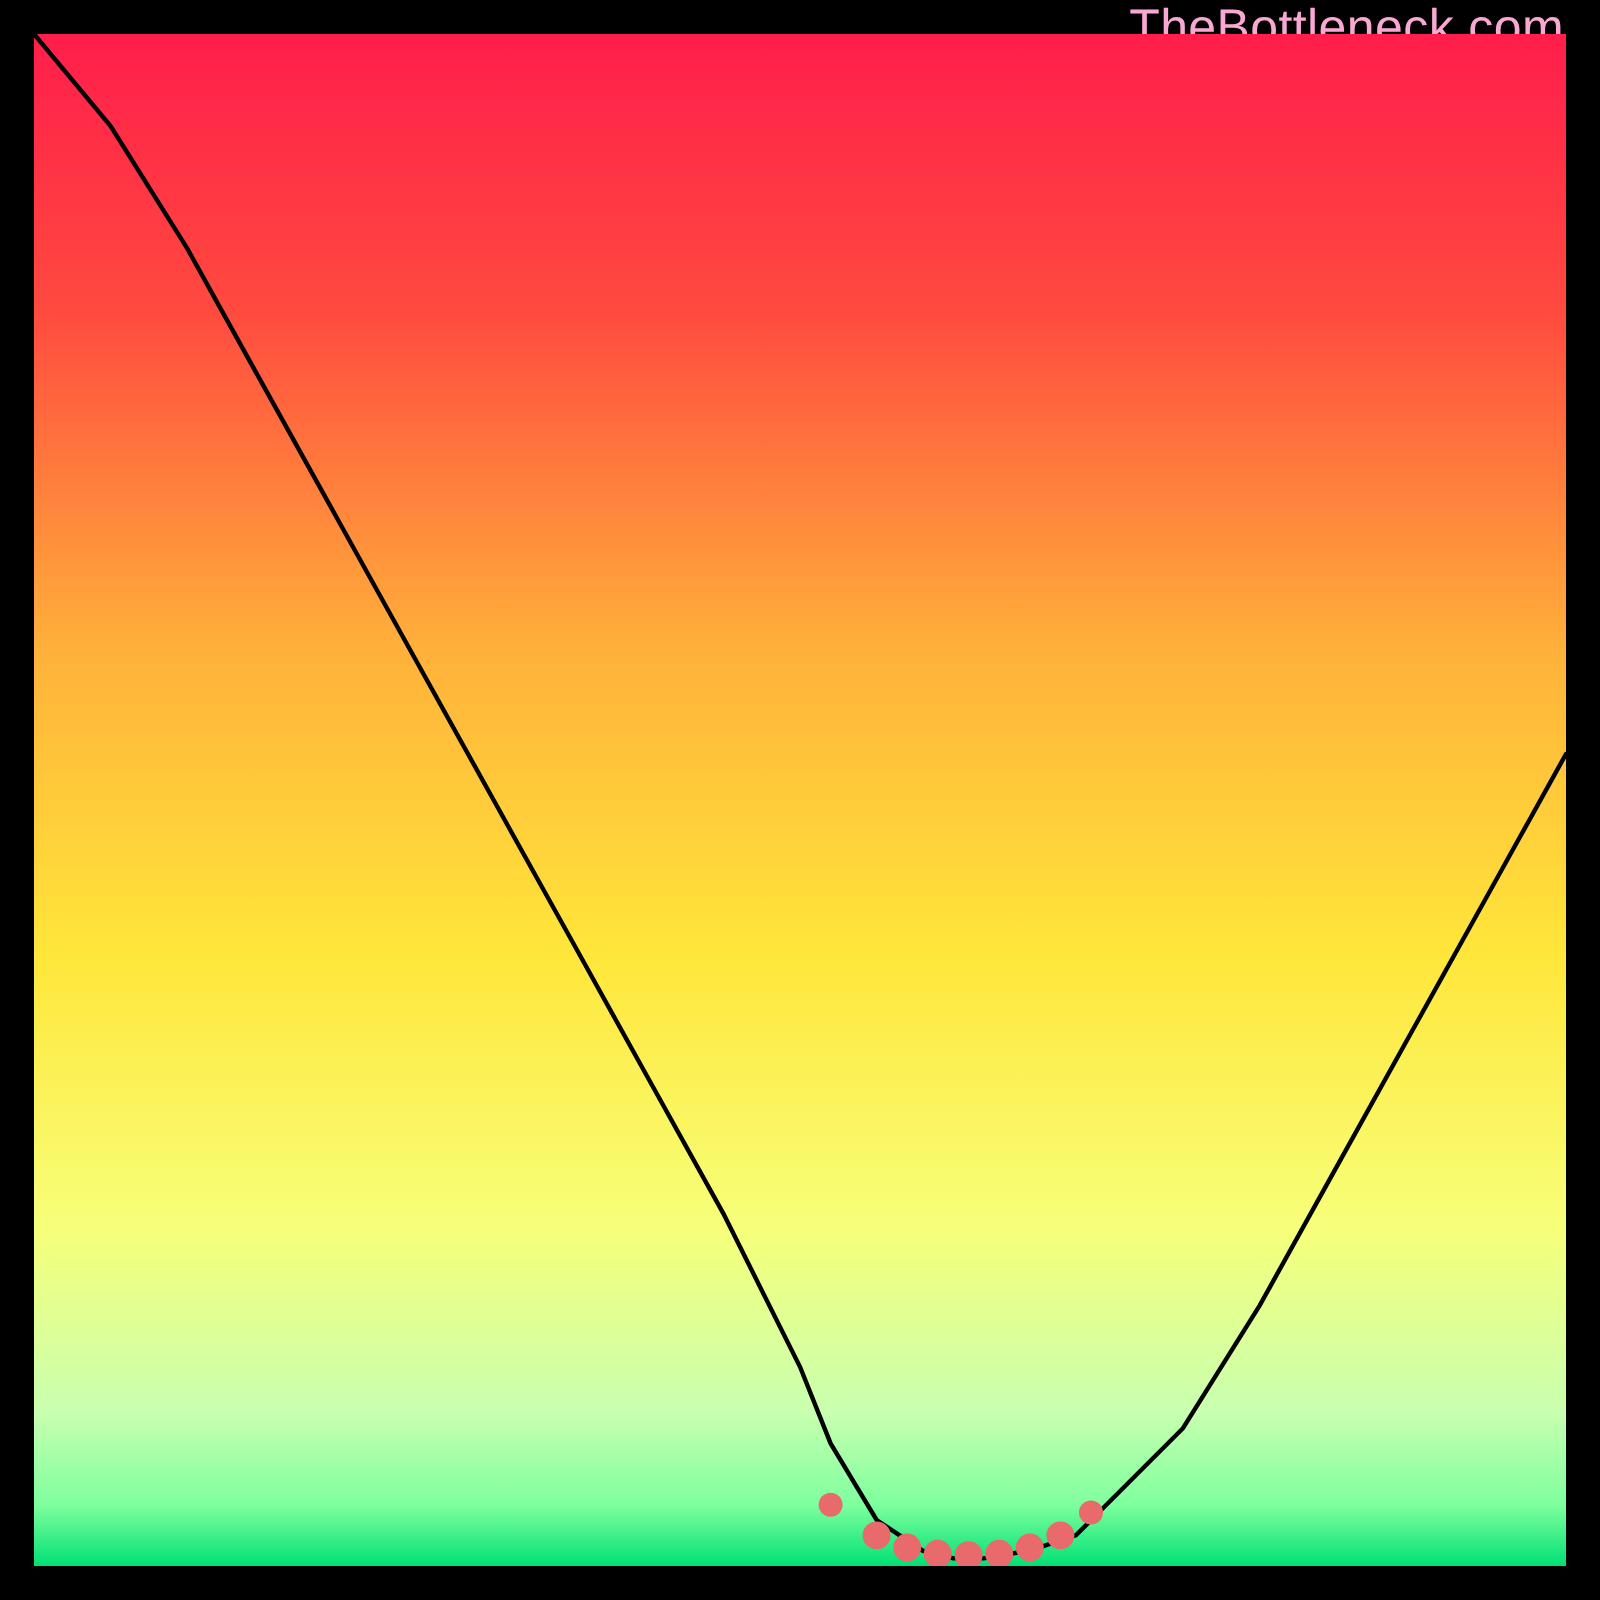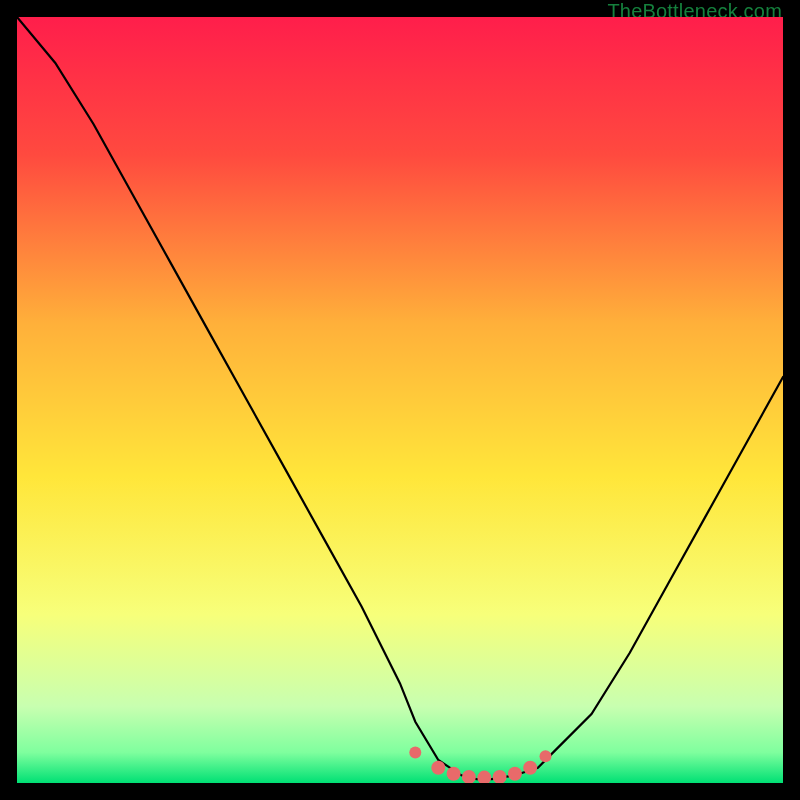--- a/index.html
+++ b/index.html
@@ -23,22 +23,22 @@
     position: absolute;
     left: 0;
     top: 0;
     width: 766px;
     height: 766px;
   }
   .attribution {
     position: absolute;
     top: 0px;
     right: 18px;
-    color: #15803d;
-    font-size: 20px;
+    color: #f9a8d4;
+    font-size: 25px;
     font-weight: 500;
     letter-spacing: 0.2px;
   }
 </style>
 </head>
 <body>
 
 <div class="attribution">TheBottleneck.com</div>
 
 <div class="frame">

